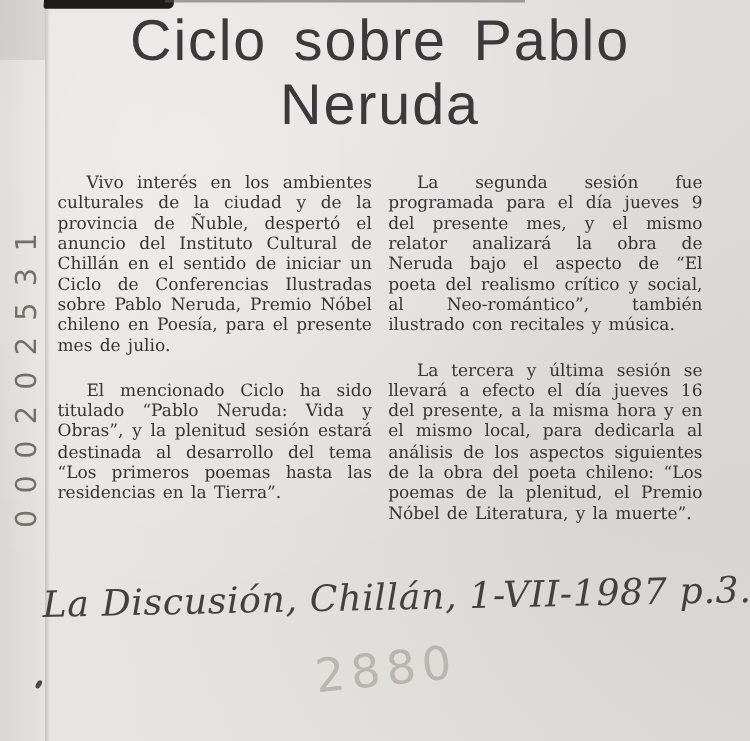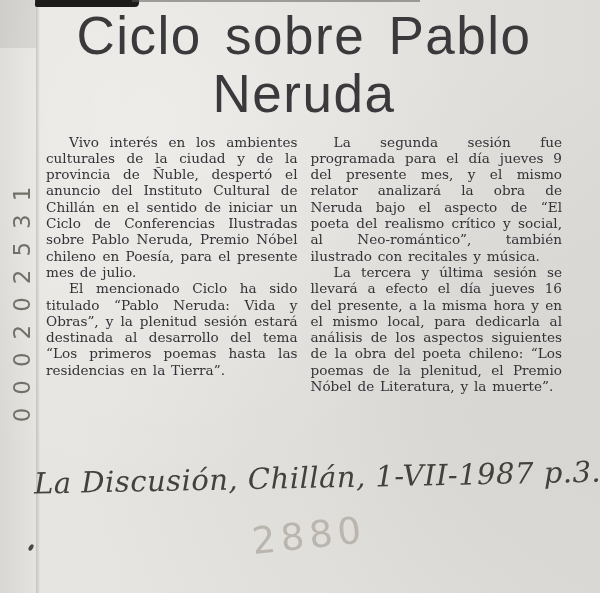--- a/index.html
+++ b/index.html
@@ -15,31 +15,31 @@
     background:rgba(140,138,134,.18); }
   .left-crease { position:absolute; left:36px; top:0; bottom:0; width:4px;
     background:linear-gradient(90deg, rgba(110,108,104,.28), rgba(110,108,104,0)); }
   .tear-bar { position:absolute; left:35px; top:0; width:104px; height:7px;
     background:#1d1c1b; border-radius:0 0 4px 2px; transform:skewX(-3deg); }
   .tear-line { position:absolute; left:132px; top:0; width:288px; height:2px;
     background:rgba(95,93,89,.55); }
   .title {
     margin:7px 40px 0 48px; text-align:center;
     font-family:"Liberation Sans", sans-serif; font-weight:500;
-    font-size:53px; letter-spacing:1.5px; word-spacing:7px;
+    font-size:46px; letter-spacing:1.5px; word-spacing:7px;
     color:#3a393b; line-height:1.1;
   }
   .columns {
     display:flex; gap:13px; margin:10px 38px 0 46px;
     font-size:13.6px; line-height:16.3px; color:#333236;
     text-align:justify; word-spacing:1.5px;
   }
   .col { flex:1 1 0; min-width:0; }
   .para { margin:0; }
-  .para.indent { text-indent:1.7em; }
+  .para.indent { text-indent:1.7em;margin-top:20px; }
   .catalog {
     position:absolute; left:22px; top:298px;
     transform:translate(-50%,-50%) rotate(-90deg);
     font-family:"DejaVu Sans", sans-serif; font-size:23px;
     letter-spacing:13px; color:#5f5c55; white-space:nowrap; opacity:.85;
   }
   .handnote {
     position:absolute; left:34px; top:461px; width:530px;
     font-family:"DejaVu Serif", serif; font-style:italic;
     font-size:29px; letter-spacing:.5px; color:#44413c;

